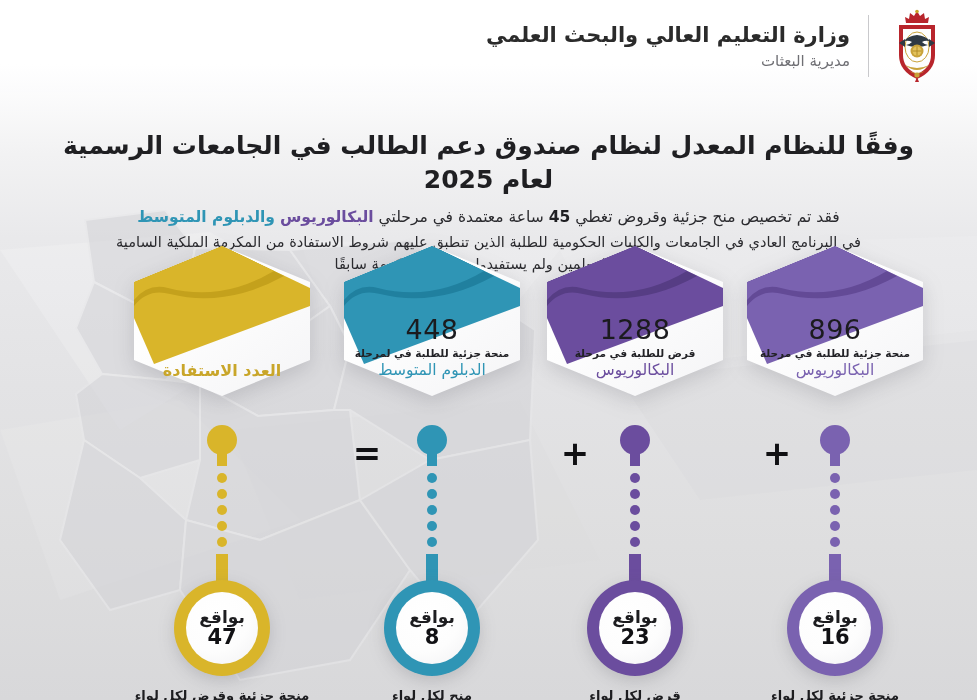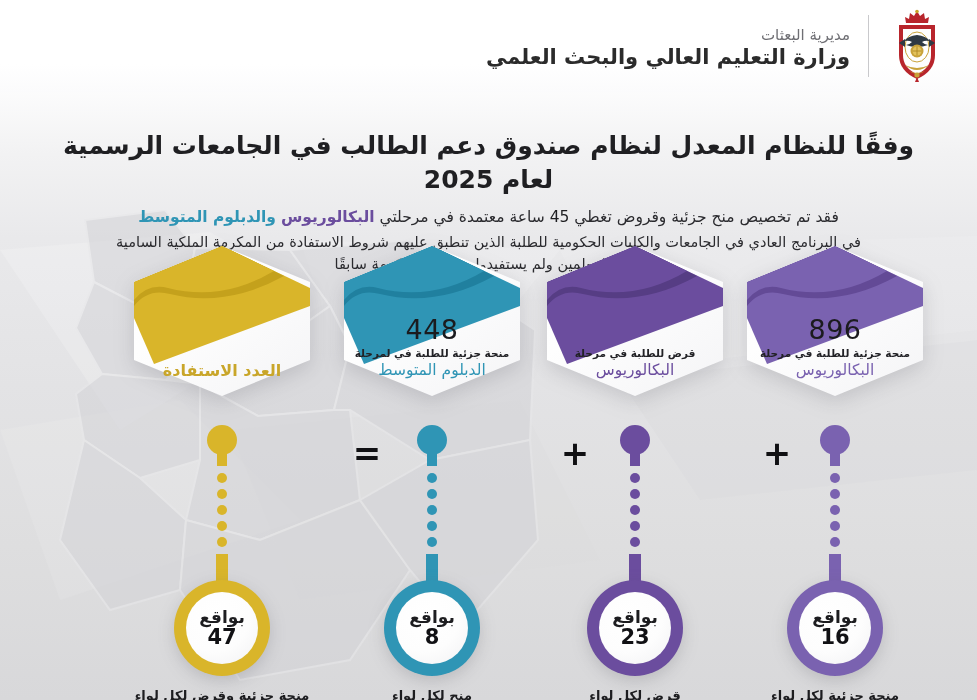--- a/index.html
+++ b/index.html
@@ -103,21 +103,21 @@
     margin-top: 17px;
   }
   #sub-line-1 {
     font-size: 15.5px;
     color: #2a2a2e;
     margin-top: 9px;
     line-height: 1.5;
   }
   #sub-line-1 .accent-purple { color: #6b4d9e; font-weight: bold; }
   #sub-line-1 .accent-teal   { color: #2f95b5; font-weight: bold; }
-  #sub-line-1 .num-bold      { font-weight: normal; color:#1f1f22; }
+  #sub-line-1 .num-bold      { font-weight: bold; color:#1f1f22; }
   #sub-line-2, #sub-line-3 {
     font-size: 14.5px;
     color: #2a2a2e;
     line-height: 1.55;
   }
   #sub-line-2 { margin-top: 2px; }
 
   
   #columns {
     position: absolute;
@@ -322,22 +322,22 @@
         <path d="M42 30 l6 4 l-6 4 z" fill="#2f3a44"></path>
 
         <path d="M18 56 q12 10 24 0 q-12 6 -24 0z" fill="#c8a23a"></path>
         <path d="M22 62 q8 6 16 0 q-8 4 -16 0z" fill="#c8a23a"></path>
         <circle cx="30" cy="66" r="2.6" fill="#c8a23a"></circle>
         <path d="M30 68 l2 5 h-4z" fill="#B8252C"></path>
       </svg>
     </div>
     <div id="header-divider"></div>
     <div id="header-text">
+      <div id="ministry-name">وزارة التعليم العالي والبحث العلمي</div>
       <div id="dept-name">مديرية البعثات</div>
-      <div id="ministry-name">وزارة التعليم العالي والبحث العلمي</div>
     </div>
   </div>
 
   <div id="title-block">
     <div id="main-title">وفقًا للنظام المعدل لنظام صندوق دعم الطالب في الجامعات الرسمية لعام 2025</div>
     <div id="sub-line-1">
       <span>فقد تم تخصيص منح جزئية وقروض  تغطي </span><span class="num-bold">45</span><span> ساعة معتمدة في مرحلتي </span><span class="accent-purple">البكالوريوس</span><span> </span><span class="accent-teal">والدبلوم  المتوسط</span>
     </div>
     <div id="sub-line-2">في البرنامج العادي في الجامعات والكليات الحكومية للطلبة الذين تنطبق عليهم شروط الاستفادة من المكرمة الملكية السامية</div>
     <div id="sub-line-3">لأبناء المعلمين ولم يستفيدوا من هذه المكرمة سابقًا</div>
@@ -431,20 +431,21 @@
       <div class="hex-wrap">
         <div class="hex"></div>
         <div class="hex-ribbon">
           <svg viewBox="0 0 176 150" preserveAspectRatio="none" xmlns="http://www.w3.org/2000/svg">
             <polygon points="88,0 176,42 176,60 20,118 0,72 0,36" fill="#6B4D9E"></polygon>
             <path d="M0 36 L88 0 L150 30 Q92 62 36 48 Q14 42 0 60 Z" fill="#563D84"></path>
             <path d="M0 36 L88 0 L140 25 Q88 56 34 42 Q14 37 0 54 Z" fill="#6B4D9E"></path>
           </svg>
         </div>
         <div class="hex-content">
+          <div class="hex-number">1288</div>
           <div class="hex-desc">قرض للطلبة في مرحلة</div>
           <div class="hex-stage" style="color:#6B4D9E">البكالوريوس</div>
         </div>
       </div>
 
       <div class="connector">
         <svg viewBox="0 0 60 160" xmlns="http://www.w3.org/2000/svg">
           <circle cx="30" cy="16" r="15" fill="#6B4D9E"></circle>
           <rect x="25" y="28" width="10" height="14" fill="#6B4D9E"></rect>
           <circle cx="30" cy="54" r="5" fill="#6B4D9E"></circle>

